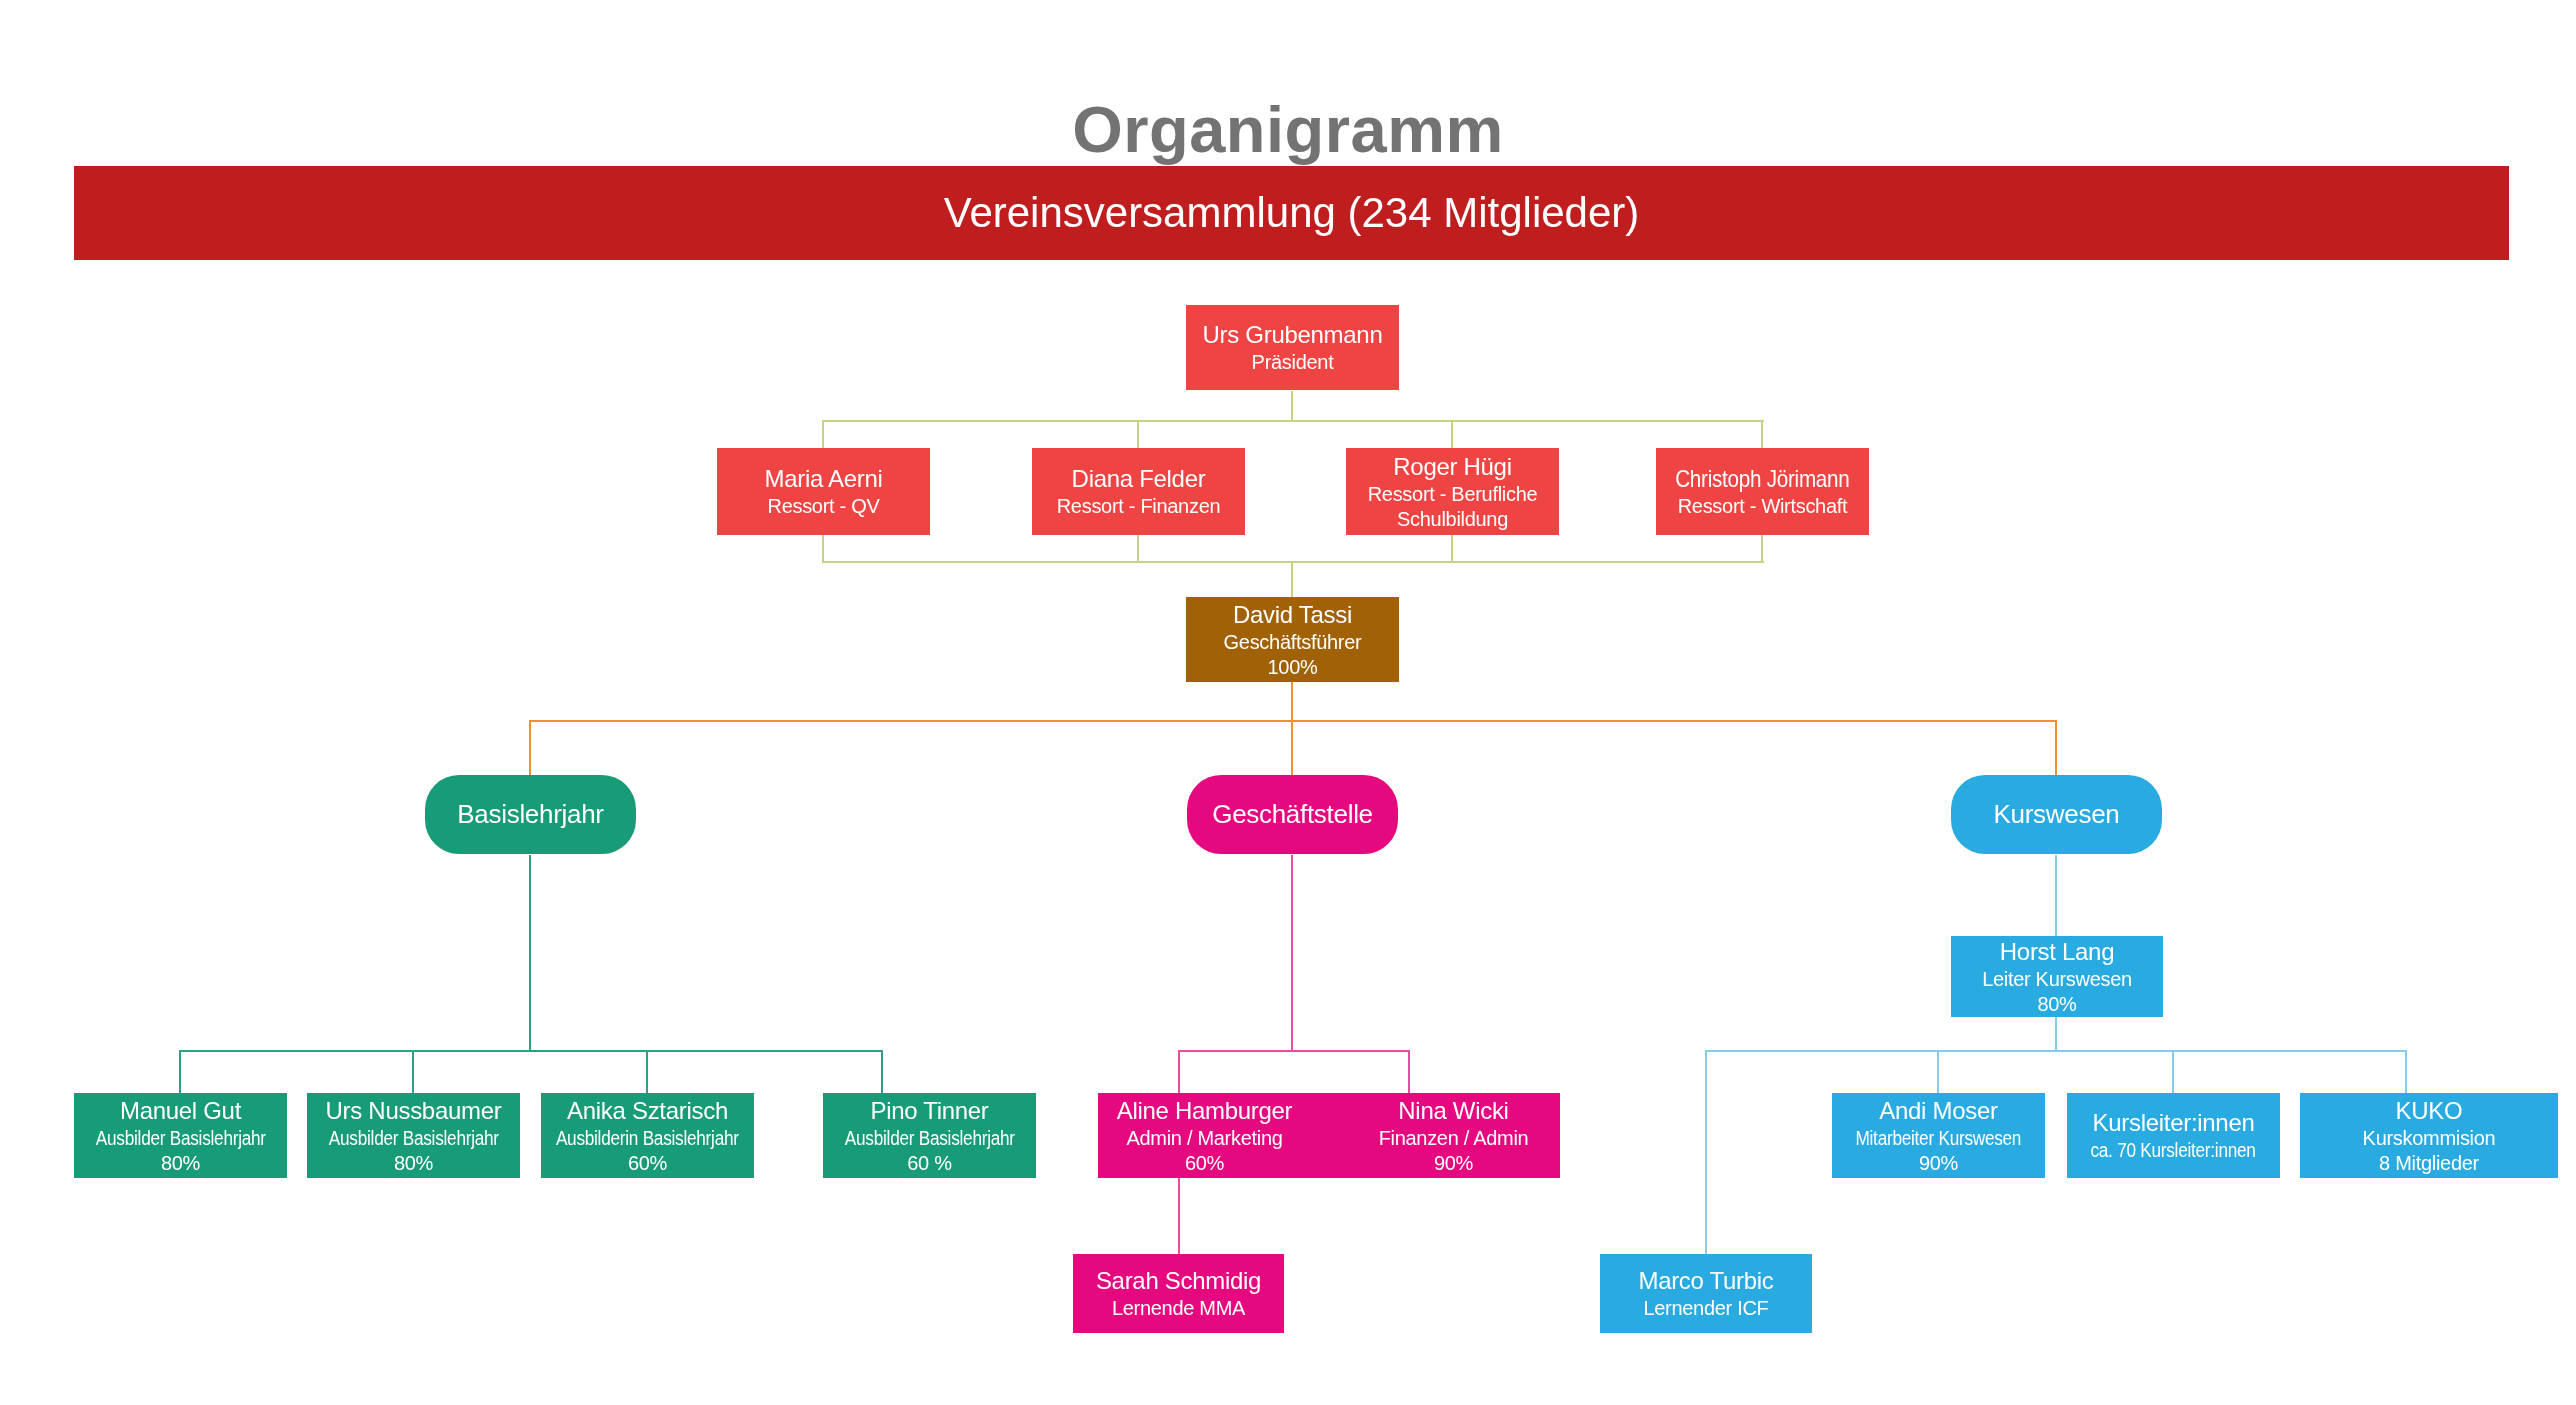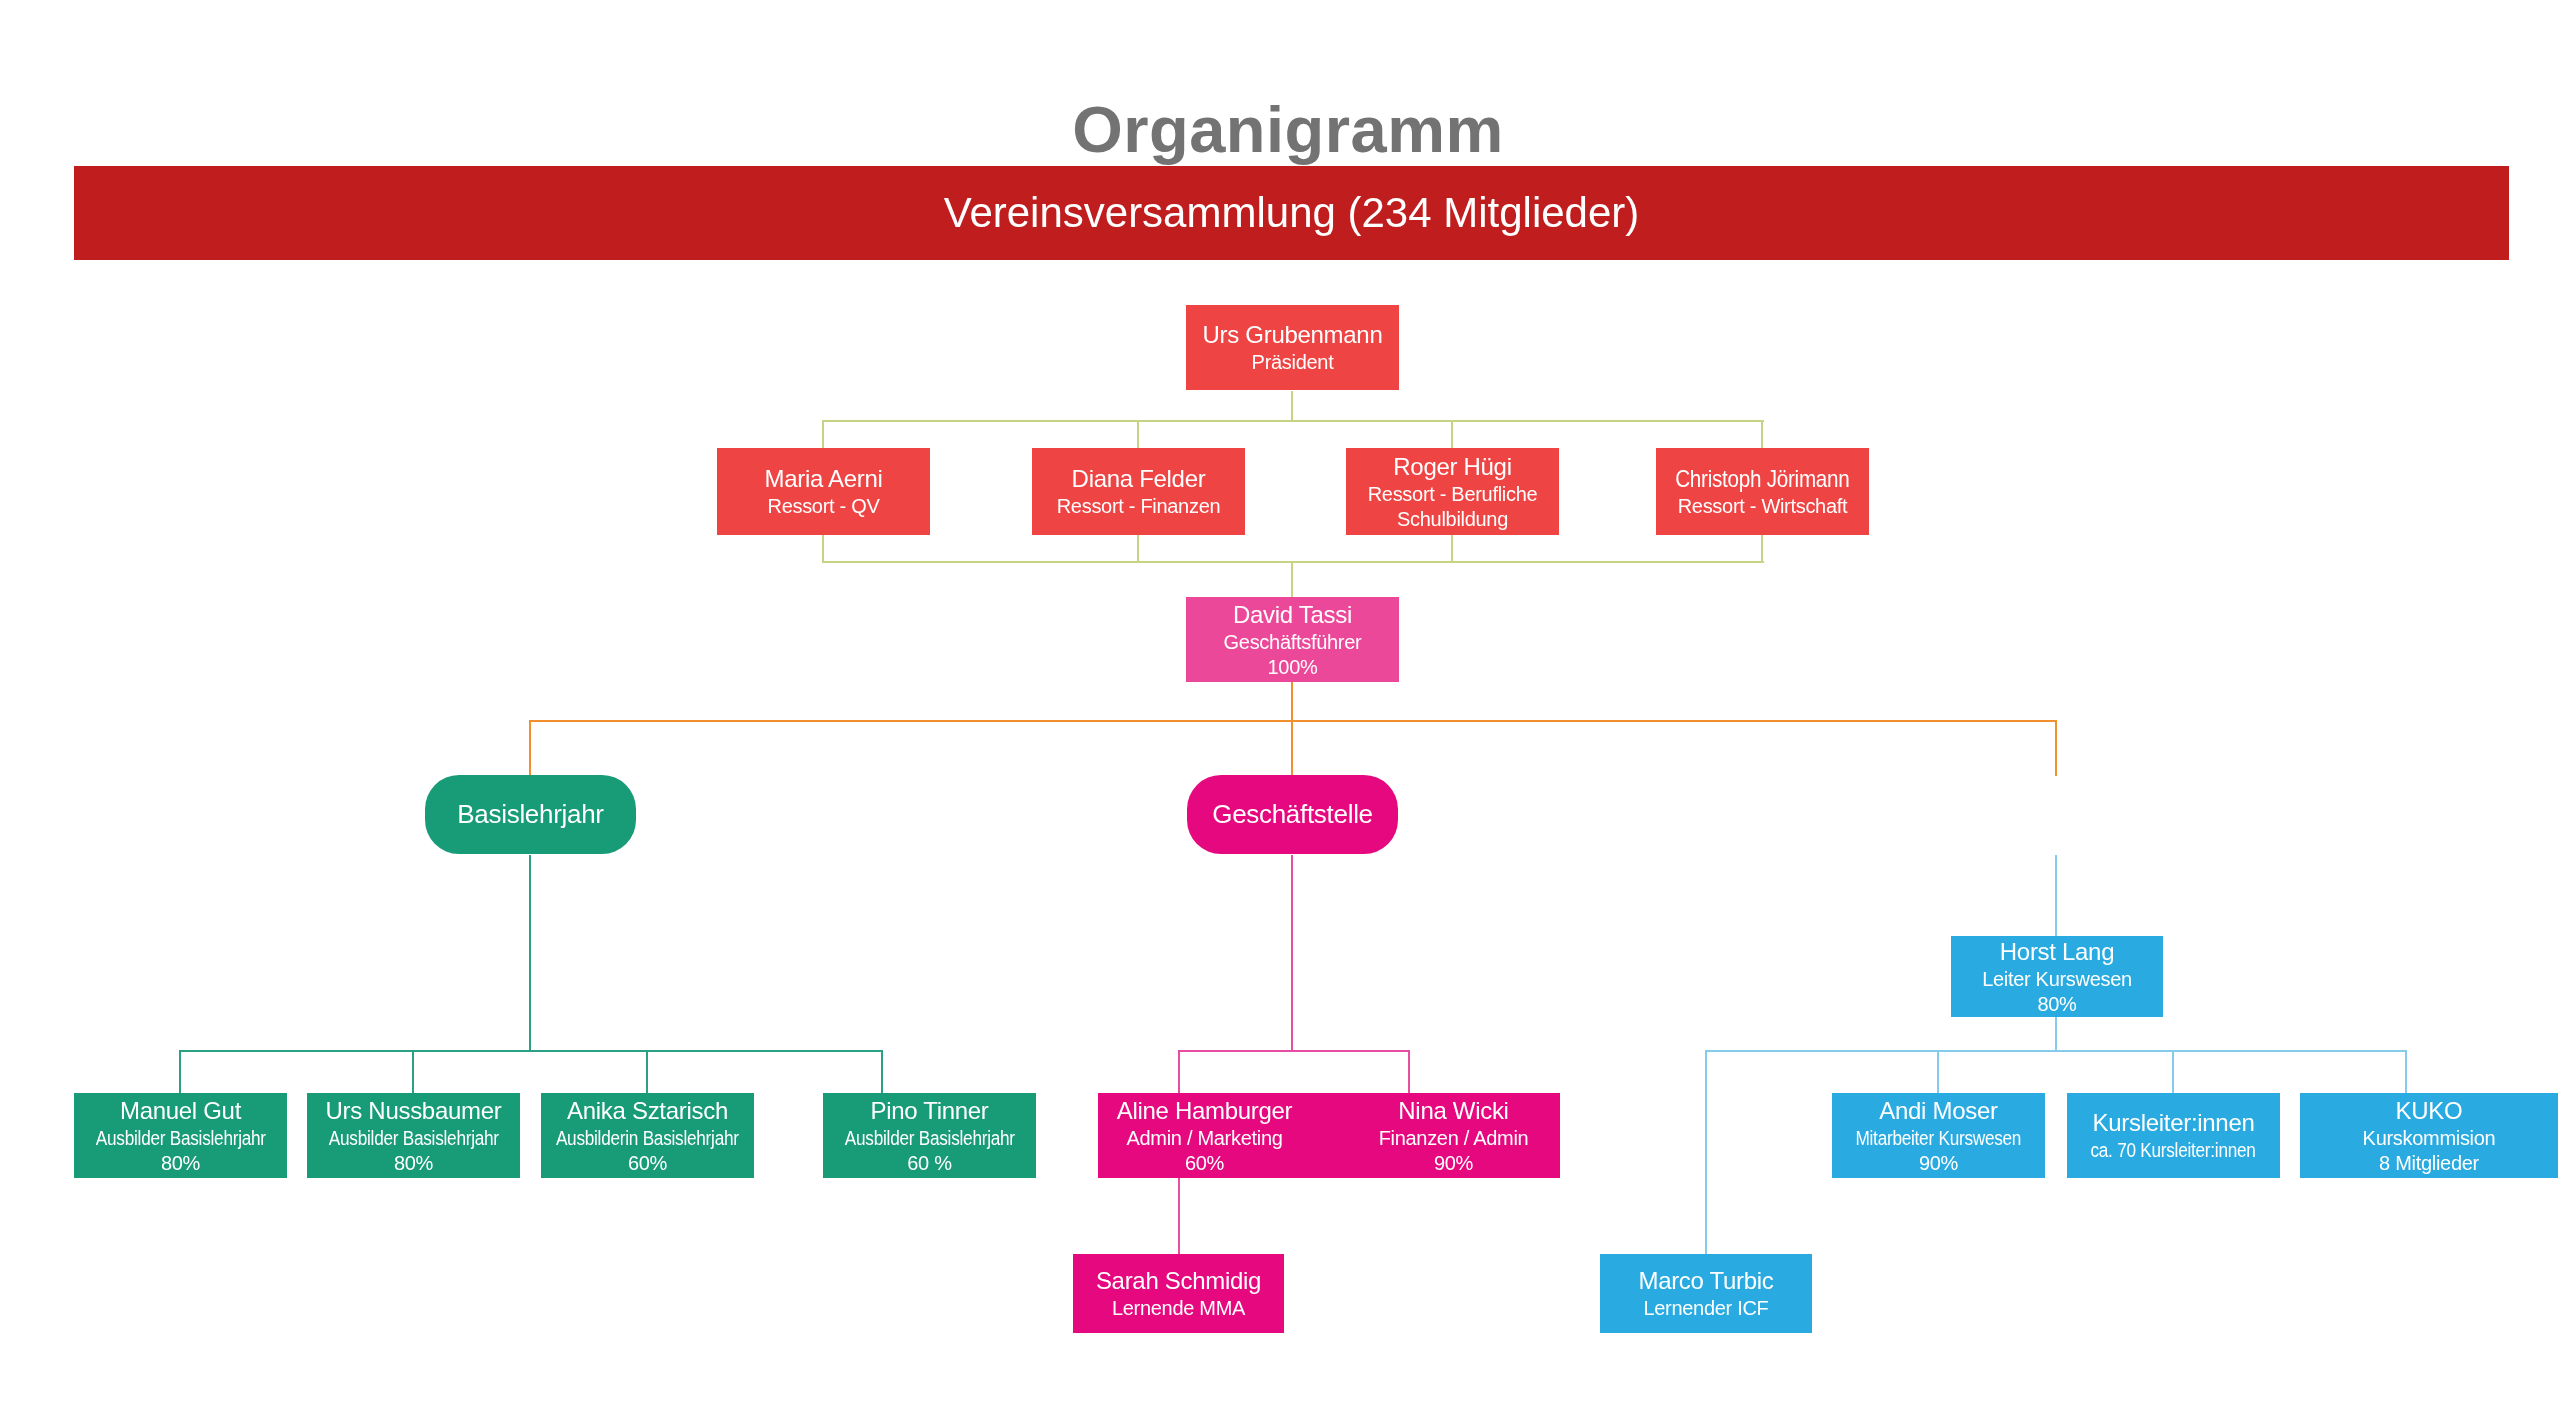--- a/index.html
+++ b/index.html
@@ -6,21 +6,21 @@
   #canvas{position:relative;width:2576px;height:1405px;background:#ffffff;overflow:hidden;
           font-family:"Liberation Sans","DejaVu Sans",sans-serif;}
   .title{position:absolute;left:0;right:0;top:58px;text-align:center;
          font-size:65px;font-weight:800;color:#737373;letter-spacing:0.5px;margin-top:34px;}
   .banner{position:absolute;left:74px;top:166px;width:2435px;height:94px;background:#bf1d1e;
           display:flex;align-items:center;justify-content:center;color:#fff;font-size:42px;}
   .box{position:absolute;display:flex;flex-direction:column;justify-content:center;align-items:center;
        color:#fff;text-align:center;letter-spacing:-0.3px;}
   .pill{border-radius:34px;font-size:26px;}
   .bg-green{background:#ef4444;}
-  .bg-orange{background:#ec4899;}
+  .bg-orange{background:#a16207;}
   .bg-teal{background:#189b77;}
   .bg-pink{background:#e5087e;}
   .bg-blue{background:#29abe2;}
   .l{white-space:nowrap;}
   .name{font-size:24px;line-height:30px;}
   .role{font-size:20px;line-height:25px;}
   .tight{display:inline-block;transform:scaleX(0.86);transform-origin:center;}
   .hline,.vline{position:absolute;}
   .vline{width:2px;}
   .hline{height:2px;}
@@ -109,20 +109,23 @@
     <span class="l role">Geschäftsführer</span>
     <span class="l role">100%</span>
   </div>
 
   <div class="box pill bg-teal" style="left:425px;top:775px;width:211px;height:79px;">
     <span class="l">Basislehrjahr</span>
   </div>
   <div class="box pill bg-pink" style="left:1187px;top:775px;width:211px;height:79px;">
     <span class="l">Geschäftstelle</span>
   </div>
+  <div class="box pill bg-blue" style="left:1951px;top:775px;width:211px;height:79px;">
+    <span class="l">Kurswesen</span>
+  </div>
 
   <div class="box bg-teal" style="left:74px;top:1093px;width:213px;height:85px;">
     <span class="l name">Manuel Gut</span>
     <span class="l role tight">Ausbilder Basislehrjahr</span>
     <span class="l role">80%</span>
   </div>
   <div class="box bg-teal" style="left:307px;top:1093px;width:213px;height:85px;">
     <span class="l name">Urs Nussbaumer</span>
     <span class="l role tight">Ausbilder Basislehrjahr</span>
     <span class="l role">80%</span>

